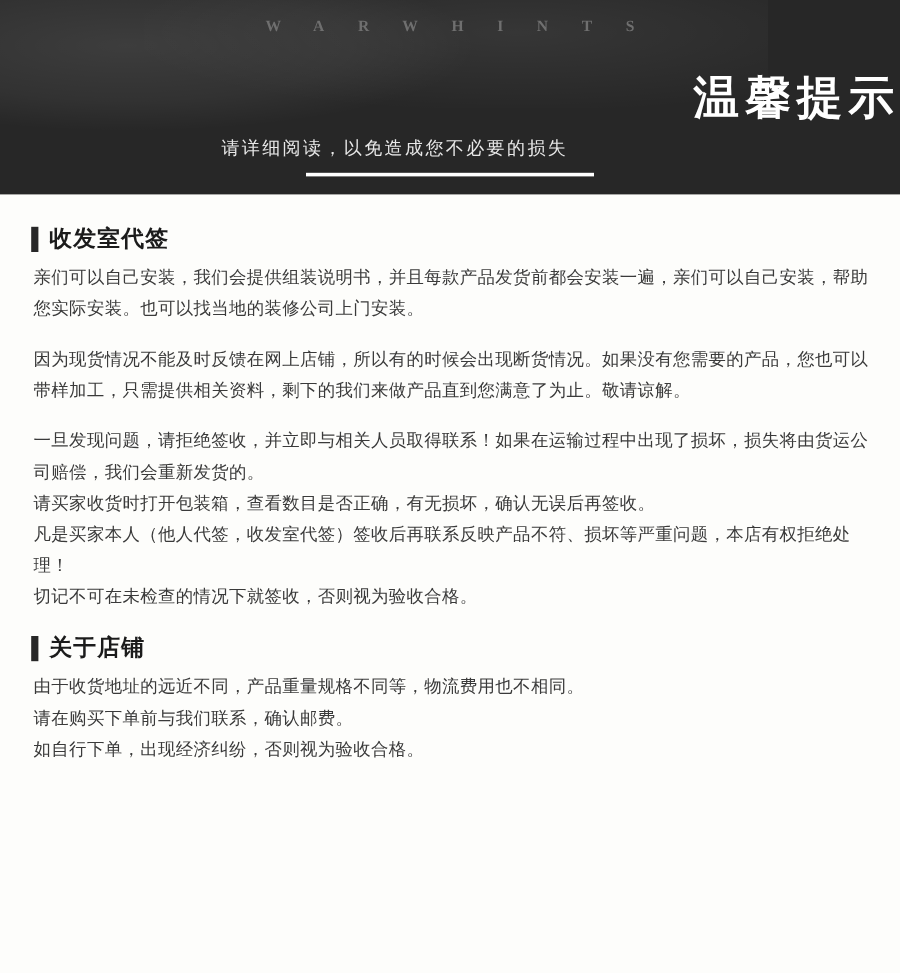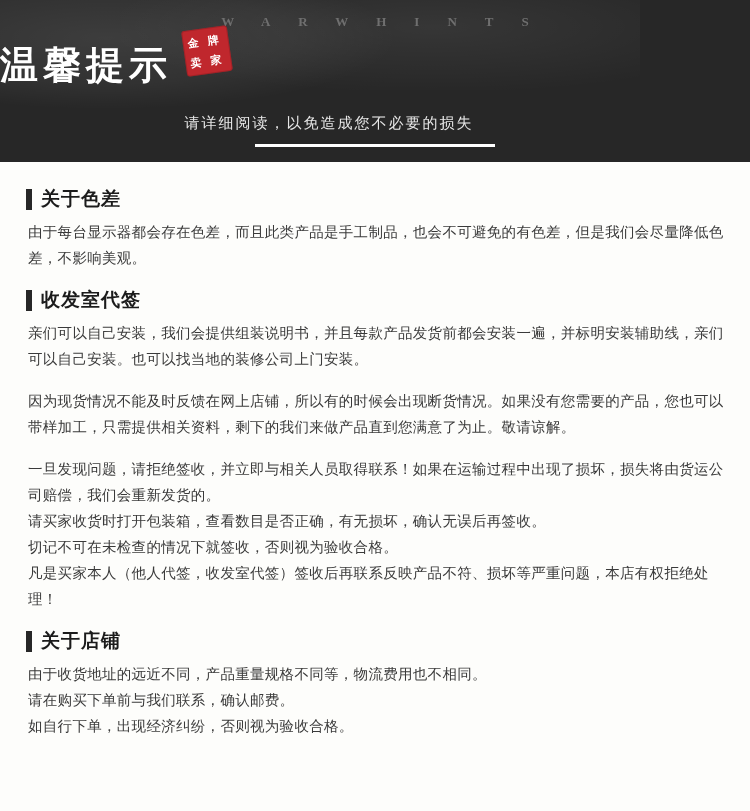--- a/index.html
+++ b/index.html
@@ -54,24 +54,24 @@
     text-align: center;
     color: #6f6f6f;
     font-size: 13px;
     letter-spacing: 28px;
     text-indent: 28px;
     font-weight: bold;
     font-family: "Liberation Serif", serif;
   }
   .title-wrap {
     position: absolute;
-    top: 40px;
+    top: 56px;
     left: 0;
     width: 750px;
-    text-align: left;
+    text-align: right;
   }
   .title-main {
     display: inline-block;
     position: relative;
     color: #ffffff;
     font-size: 38px;
     letter-spacing: 5px;
     font-weight: bold;
     font-family: "Liberation Serif", serif;
   }
@@ -183,45 +183,38 @@
         </span>
       </span>
     </div>
 
     <div class="subtitle">请详细阅读，以免造成您不必要的损失</div>
     <div class="subtitle-underline"></div>
   </div>
 
   <div class="content">
 
-    <div class="section">
-      <div class="section-head">
-        <div class="bar"></div>
-        <div class="section-title">关于色差</div>
-      </div>
-      <p class="para">由于每台显示器都会存在色差，而且此类产品是手工制品，也会不可避免的有色差，但是我们会尽量降低色差，不影响美观。</p>
-    </div>
 
     <div class="section">
       <div class="section-head">
         <div class="bar"></div>
         <div class="section-title">收发室代签</div>
       </div>
-      <p class="para">亲们可以自己安装，我们会提供组装说明书，并且每款产品发货前都会安装一遍，并标明安装辅助线，亲们可以自己安装。也可以找当地的装修公司上门安装。</p>
+      <p class="para">亲们可以自己安装，我们会提供组装说明书，并且每款产品发货前都会安装一遍，亲们可以自己安装，帮助您实际安装。也可以找当地的装修公司上门安装。</p>
     </div>
 
     <div class="section">
       <p class="para">因为现货情况不能及时反馈在网上店铺，所以有的时候会出现断货情况。如果没有您需要的产品，您也可以带样加工，只需提供相关资料，剩下的我们来做产品直到您满意了为止。敬请谅解。</p>
     </div>
 
     <div class="section">
       <p class="para">一旦发现问题，请拒绝签收，并立即与相关人员取得联系！如果在运输过程中出现了损坏，损失将由货运公司赔偿，我们会重新发货的。</p>
       <p class="para">请买家收货时打开包装箱，查看数目是否正确，有无损坏，确认无误后再签收。</p>
+      <p class="para">凡是买家本人（他人代签，收发室代签）签收后再联系反映产品不符、损坏等严重问题，本店有权拒绝处理！</p>
       <p class="para">切记不可在未检查的情况下就签收，否则视为验收合格。</p>
-      <p class="para">凡是买家本人（他人代签，收发室代签）签收后再联系反映产品不符、损坏等严重问题，本店有权拒绝处理！</p>
     </div>
 
     <div class="section">
       <div class="section-head">
         <div class="bar"></div>
         <div class="section-title">关于店铺</div>
       </div>
       <p class="para">由于收货地址的远近不同，产品重量规格不同等，物流费用也不相同。</p>
       <p class="para">请在购买下单前与我们联系，确认邮费。</p>
       <p class="para">如自行下单，出现经济纠纷，否则视为验收合格。</p>

